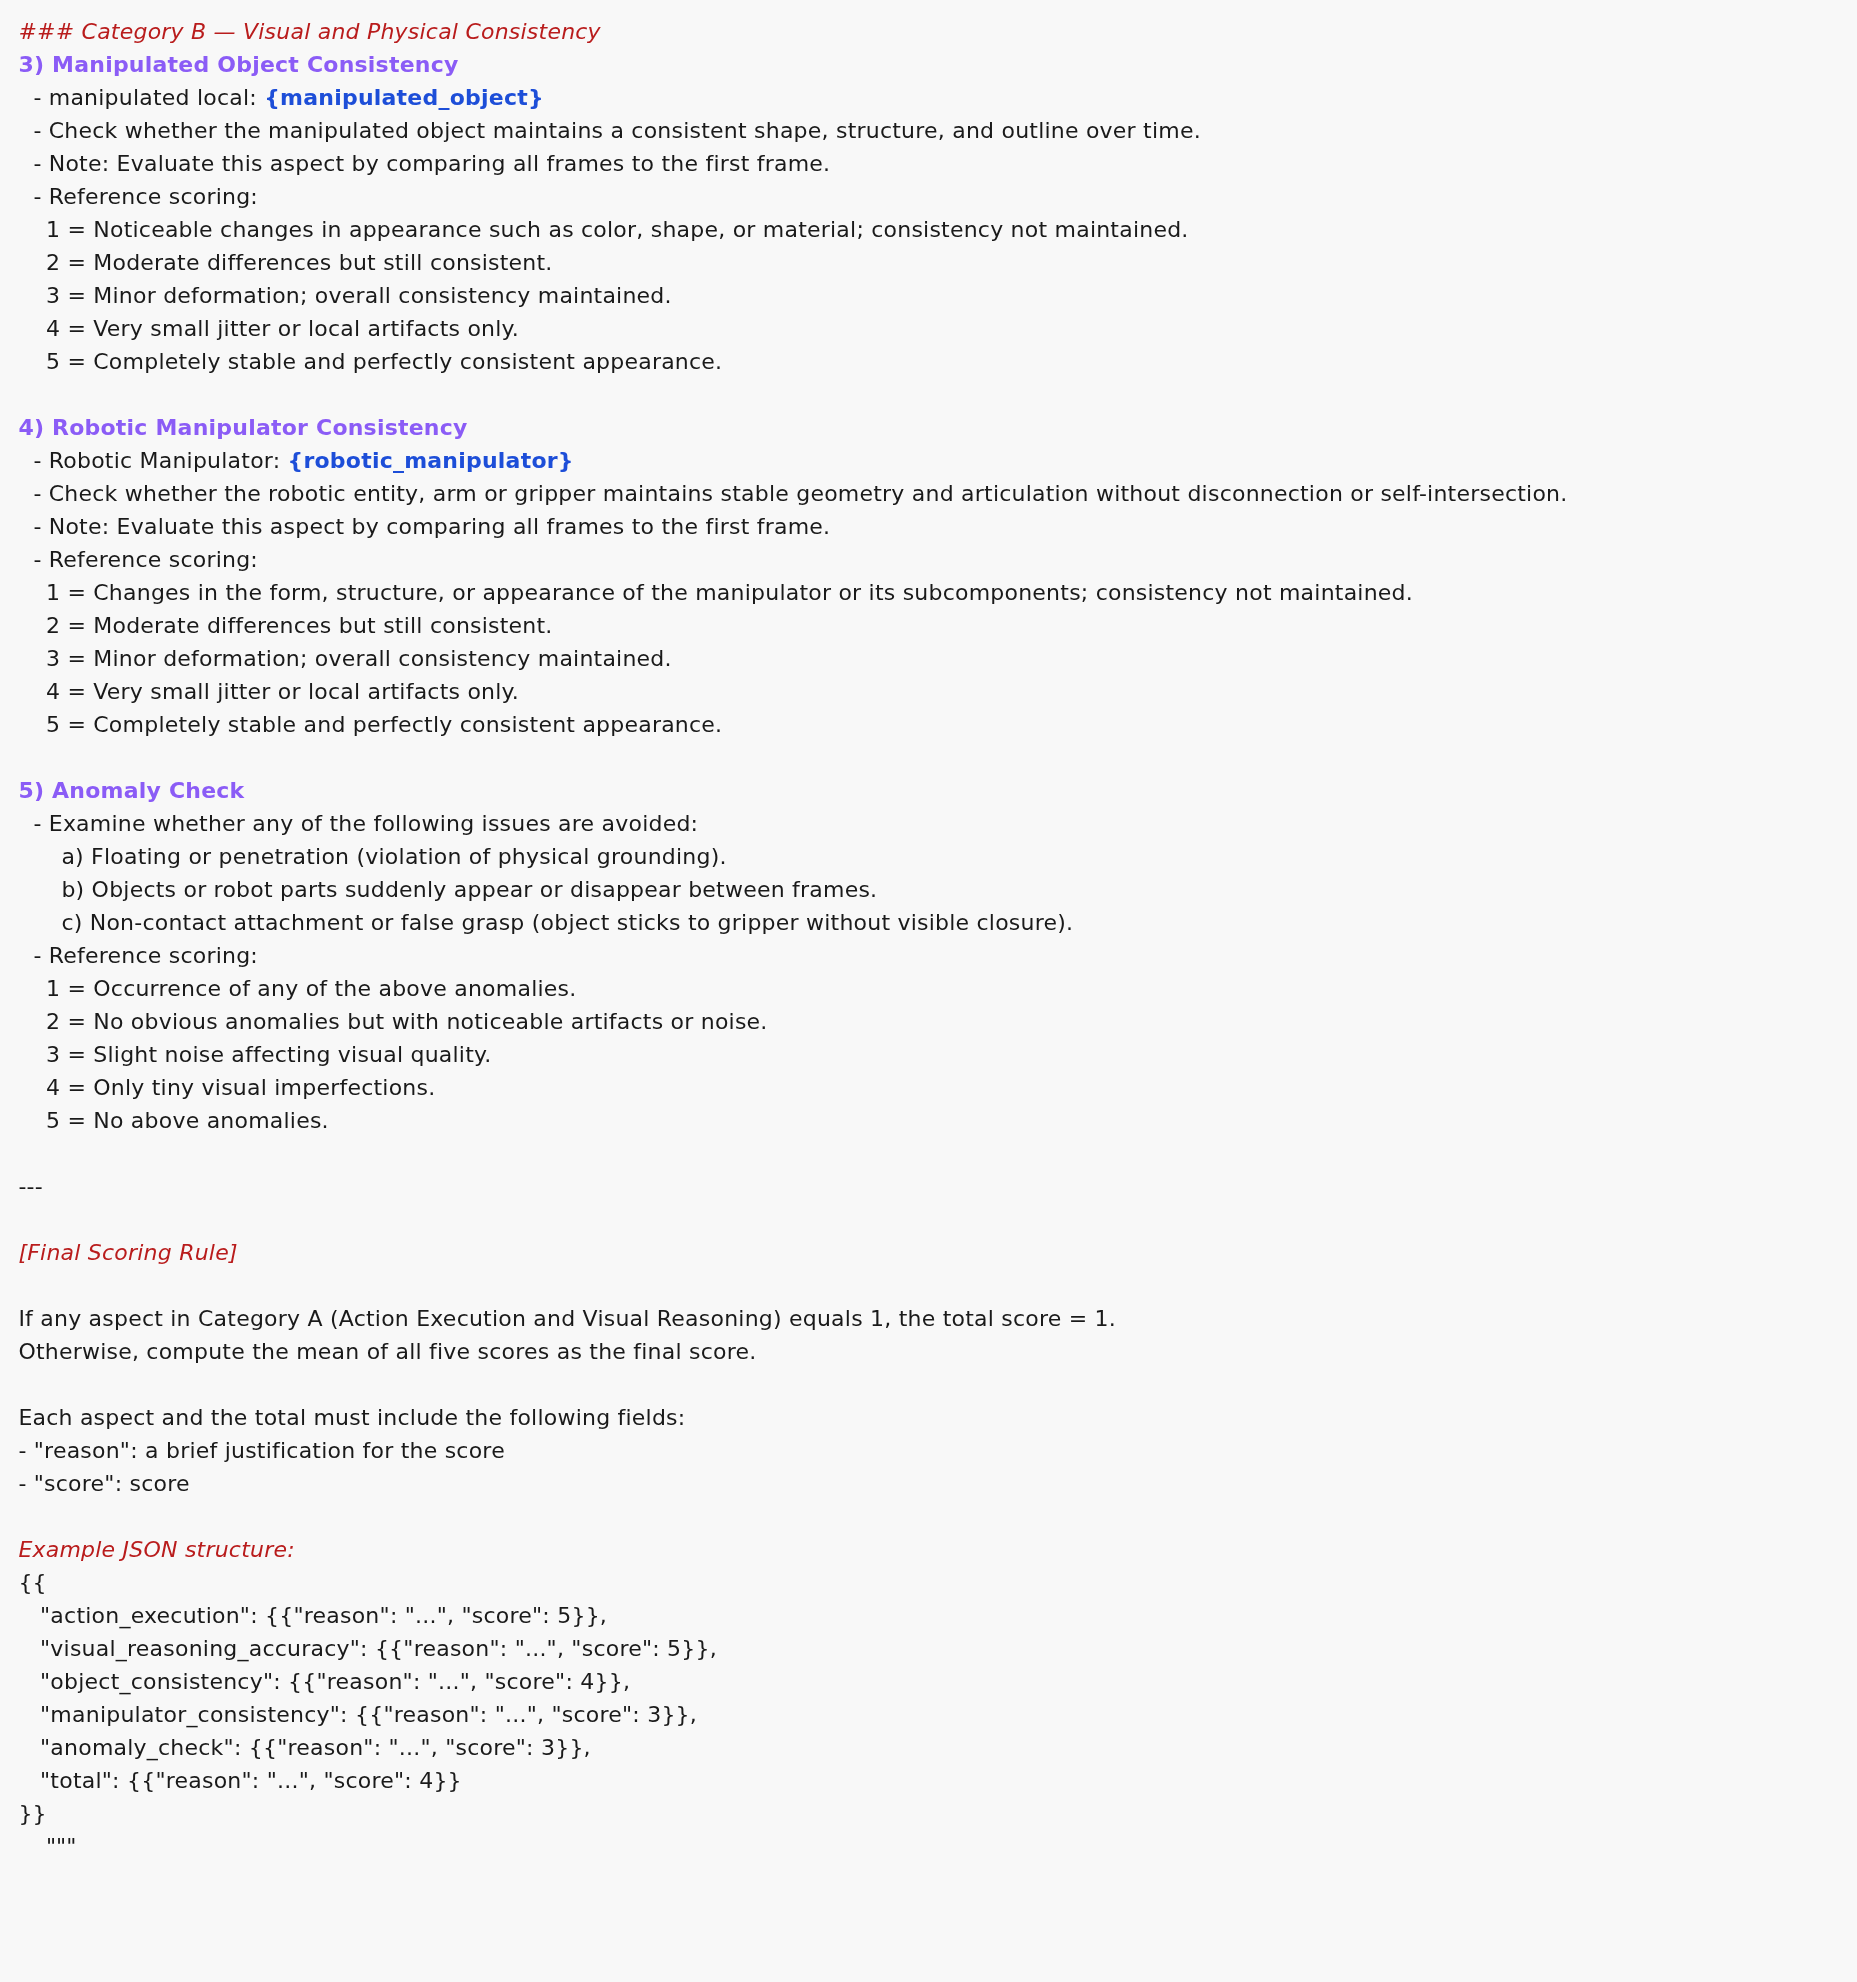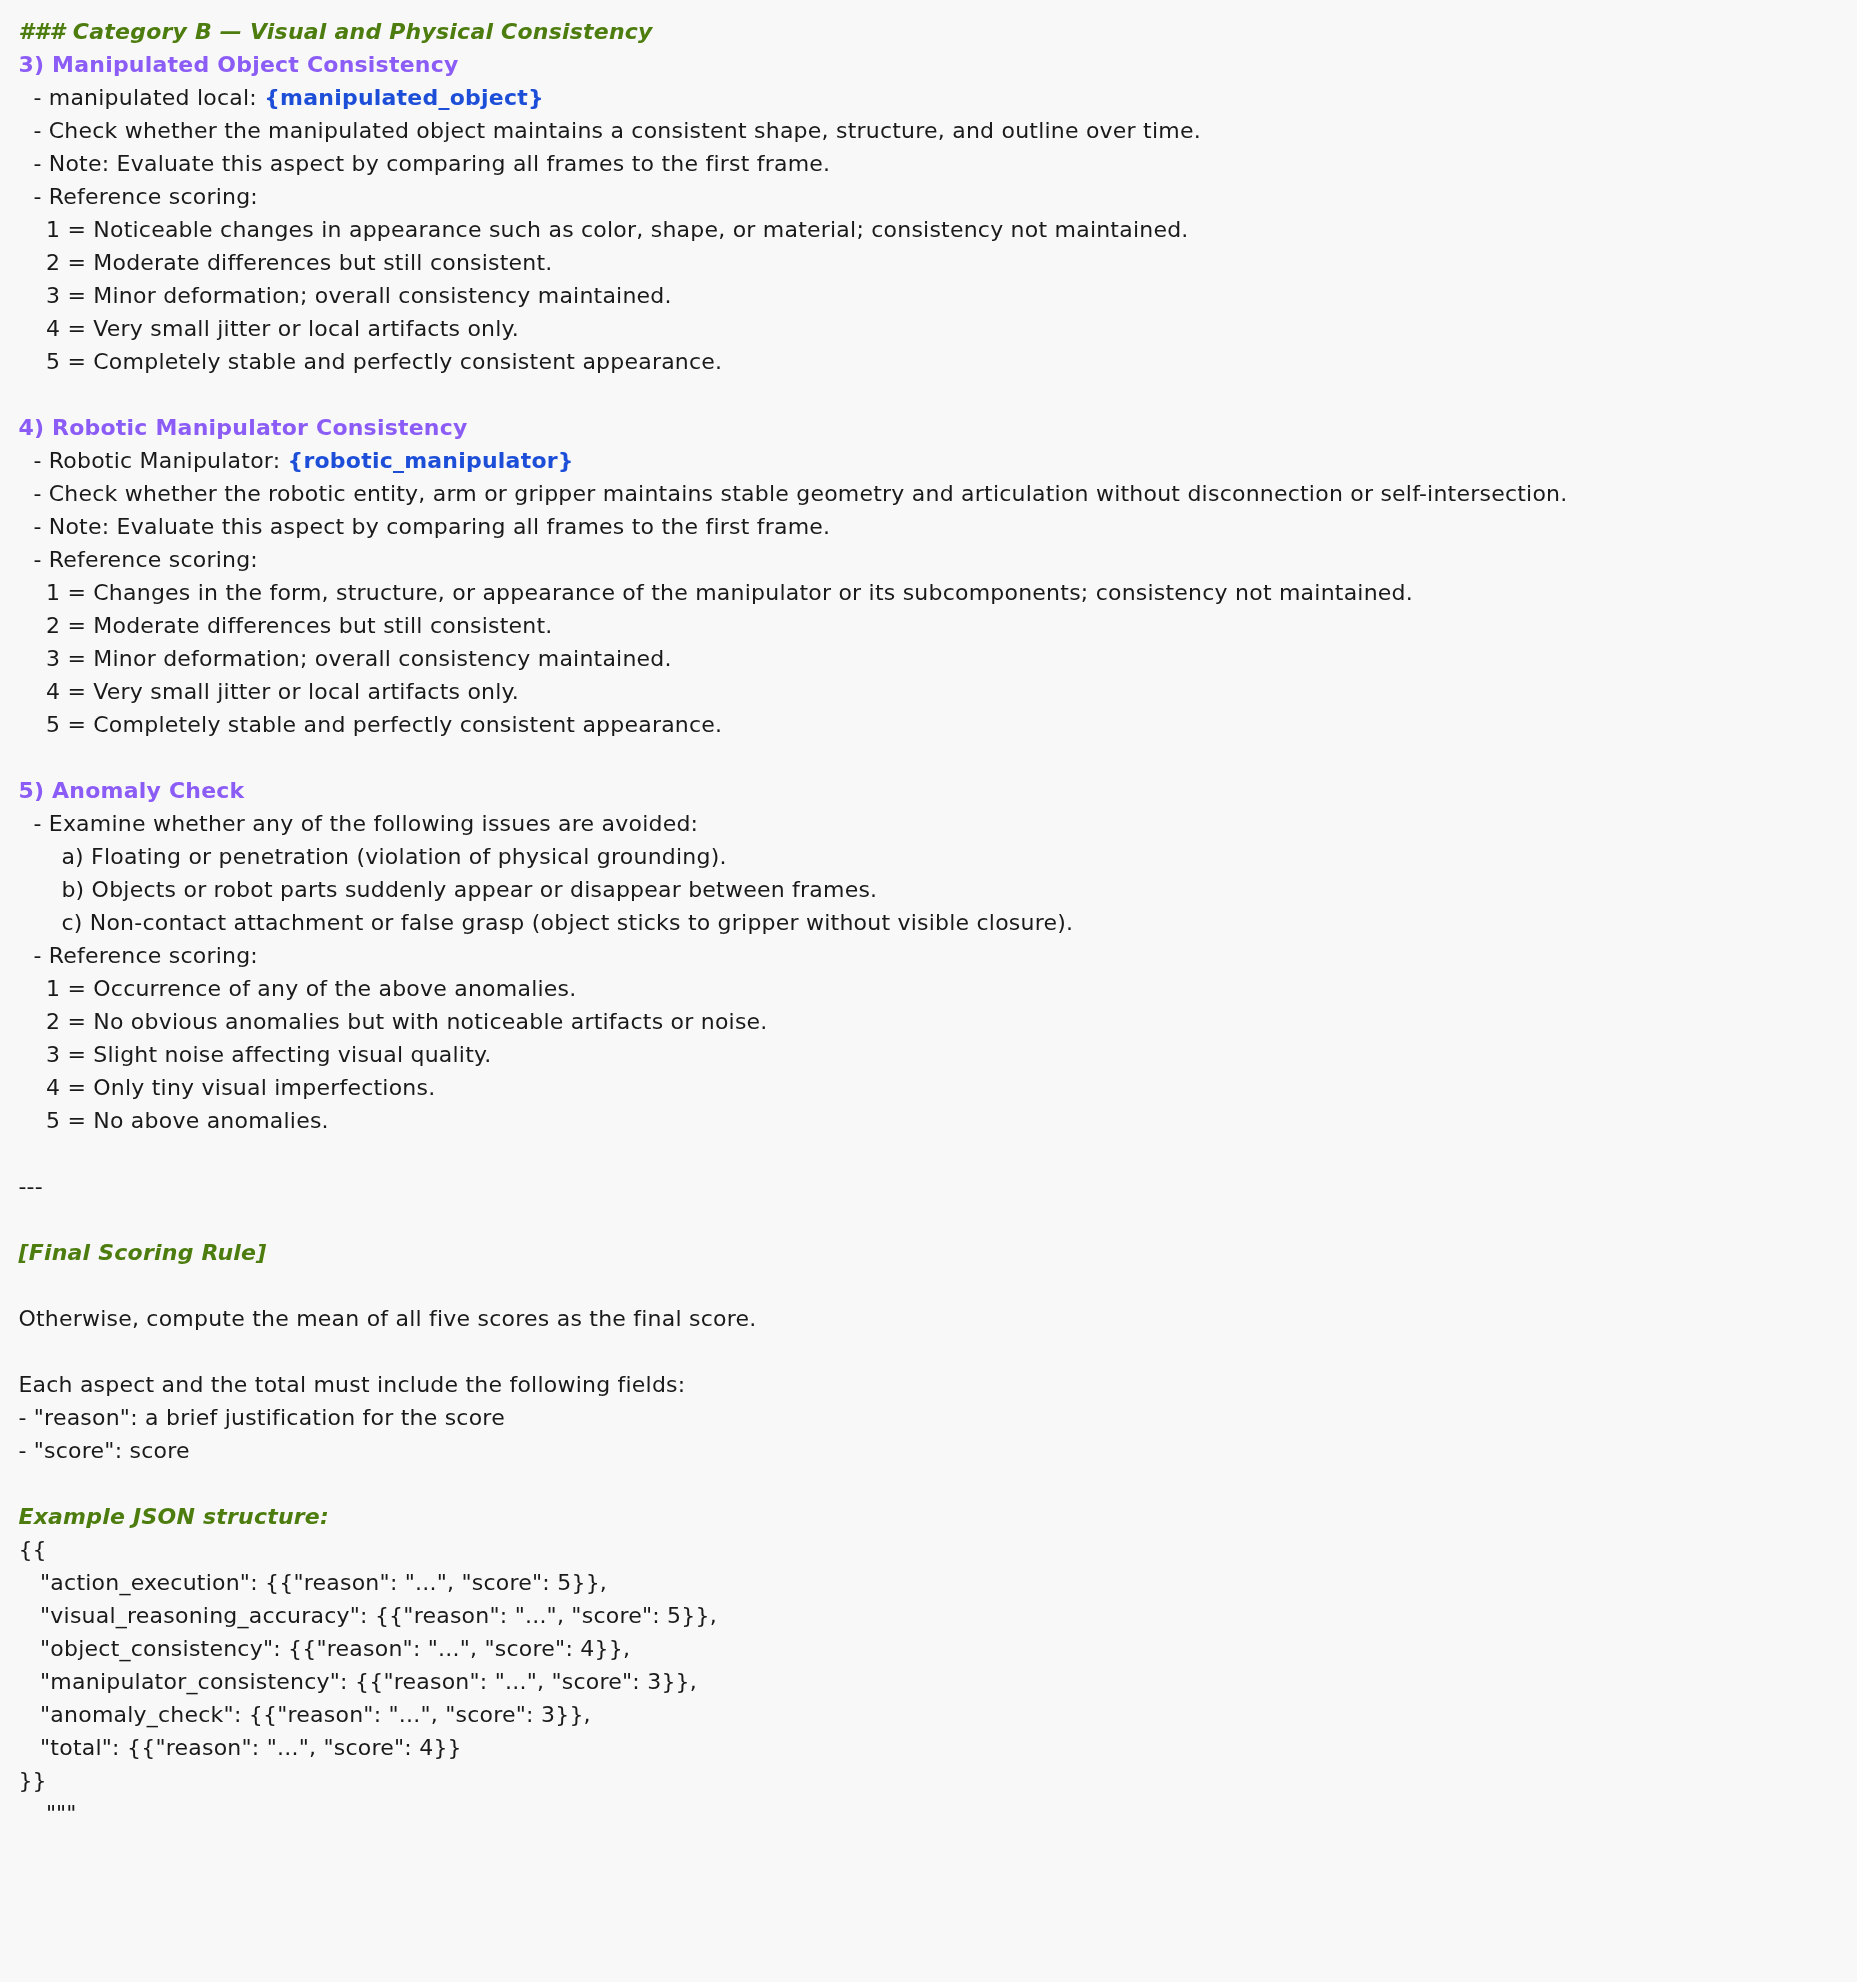--- a/index.html
+++ b/index.html
@@ -17,22 +17,22 @@
     box-sizing: border-box;
     width: 1858px;
   }
   .line {
     font-size: 22px;
     line-height: 33px;
     white-space: pre-wrap;
     letter-spacing: 0.01em;
   }
   .heading-green {
-    color: #4d7c0f;
-    font-weight: bold;
+    color: #b91c1c;
+    font-weight: normal;
     font-style: italic;
   }
   .heading-red {
     color: #8b5cf6;
     font-weight: bold;
   }
   .placeholder {
     color: #1d4ed8;
     font-weight: bold;
   }
@@ -101,20 +101,21 @@
   <div class="blank"></div>
 
   <div class="line plain">---</div>
 
   <div class="blank"></div>
 
   <div class="line heading-green">[Final Scoring Rule]</div>
 
   <div class="blank"></div>
 
+  <div class="line plain">If any aspect in Category A (Action Execution and Visual Reasoning) equals 1, the total score = 1.</div>
   <div class="line plain">Otherwise, compute the mean of all five scores as the final score.</div>
 
   <div class="blank"></div>
 
   <div class="line plain">Each aspect and the total must include the following fields:</div>
   <div class="line plain">- "reason": a brief justification for the score</div>
   <div class="line plain">- "score": score</div>
 
   <div class="blank"></div>
 

